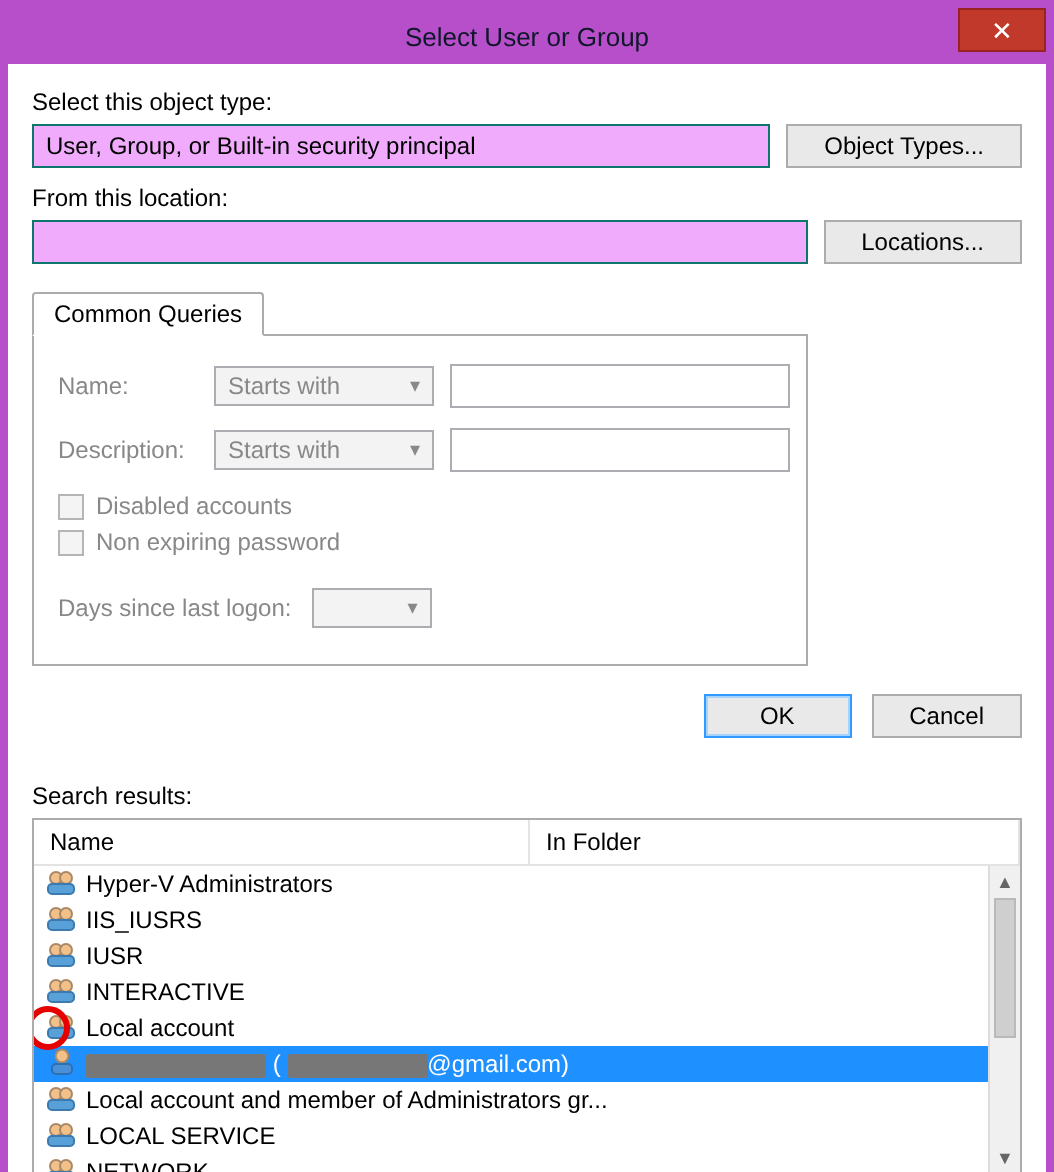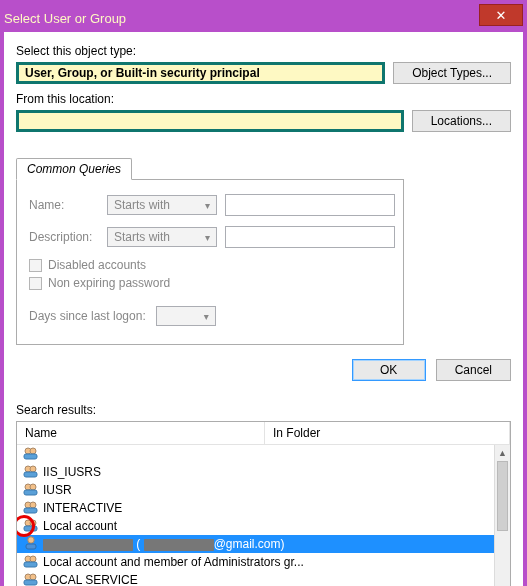--- a/index.html
+++ b/index.html
@@ -1,27 +1,27 @@
 <!DOCTYPE html>
 <html><head>
 <meta charset="utf-8">
 <style>
 * { box-sizing: border-box; font-family: "Segoe UI", Tahoma, sans-serif; font-size: 12px; }
 body { margin: 0; background: #b84fca; padding: 4px; width: 527px; }
 .window { background: #b84fca; }
 .titlebar { display: flex; align-items: center; height: 28px; position: relative; }
-.titlebar-title { flex: 1; color: #fef9c3; font-size: 13px; }
+.titlebar-title { flex: 1; text-align: center; color: #0f172a; font-size: 13px; }
 .close-btn { position: absolute; right: 0; top: 0; width: 44px; height: 22px; background: #c0392b; color: #fff; display: flex; align-items: center; justify-content: center; font-size: 13px; cursor: pointer; border: 1px solid #922; }
 .client { background: #fff; padding: 12px 12px 8px 12px; }
 .row { display: flex; align-items: center; gap: 8px; margin-bottom: 8px; }
 .label-underline { text-decoration: underline; text-underline-offset: 1px; }
-.otype-input { flex: 1; height: 22px; border: 3px solid #0f766e; padding: 2px 6px; background: #fef9c3; font-weight: bold; }
+.otype-input { flex: 1; height: 22px; border: 1px solid #0f766e; padding: 2px 6px; background: #f0abfc; }
 .btn { height: 22px; border: 1px solid #acacac; background: #e9e9e9; padding: 0 18px; cursor: pointer; min-width: 88px; }
 .btn.default { border: 1px solid #3399ff; box-shadow: inset 0 0 0 1px #a3d3ff; }
-.tab-strip { margin-top: 18px; position: relative; height: 22px; display: flex; font-style: italic; }
+.tab-strip { margin-top: 6px; position: relative; height: 22px; display: flex; }
 .tab { border: 1px solid #acacac; border-bottom: 1px solid #fff; background: #fff; padding: 3px 10px; border-radius: 2px 2px 0 0; position: relative; z-index: 2; }
 .tab-panel { border: 1px solid #acacac; margin-top: -1px; padding: 14px 12px 18px 12px; position: relative; z-index: 1; background: #fff; }
 .side-area { display: flex; gap: 14px; align-items: flex-start; }
 .queries { flex: 0 0 auto; width: 388px; }
 .side-btns { flex: 0 0 auto; display: flex; flex-direction: column; gap: 8px; align-items: stretch; width: 90px; margin-left: auto; }
 .grid { display: grid; grid-template-columns: 70px 110px 170px; gap: 10px 8px; align-items: center; }
 .disabled-text { color: #888; }
 .select { height: 20px; border: 1px solid #abadb3; background: #efefef; padding-left: 6px; display: flex; align-items: center; justify-content: space-between; }
 .select.off { color: #888; background: #f3f3f3; }
 .select .chev { color: #888; padding-right: 6px; font-size: 10px; }
@@ -123,20 +123,21 @@
         <div class="lv-col folder">In Folder</div>
       </div>
       <div class="lv-body" id="lv-body">
         <div class="red-circle"></div>
         <div class="lv-row">
             <span><svg class="group-icon" viewBox="0 0 16 14">
                 <circle cx="5" cy="5" r="3" fill="#f2c089" stroke="#a86"></circle>
                 <circle cx="10" cy="5" r="3" fill="#f2c089" stroke="#a86"></circle>
                 <rect x="1" y="8" width="13" height="5" rx="2" fill="#5aa0d8" stroke="#3a7ab0"></rect>
               </svg></span>
+            <span class="txt">Hyper-V Administrators</span>
           </div>
           <div class="lv-row">
             <span><svg class="group-icon" viewBox="0 0 16 14">
                 <circle cx="5" cy="5" r="3" fill="#f2c089" stroke="#a86"></circle>
                 <circle cx="10" cy="5" r="3" fill="#f2c089" stroke="#a86"></circle>
                 <rect x="1" y="8" width="13" height="5" rx="2" fill="#5aa0d8" stroke="#3a7ab0"></rect>
               </svg></span>
             <span class="txt">IIS_IUSRS</span>
           </div>
           <div class="lv-row">

